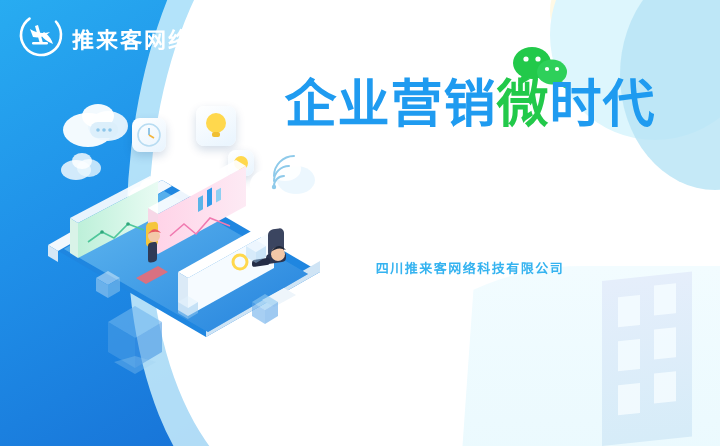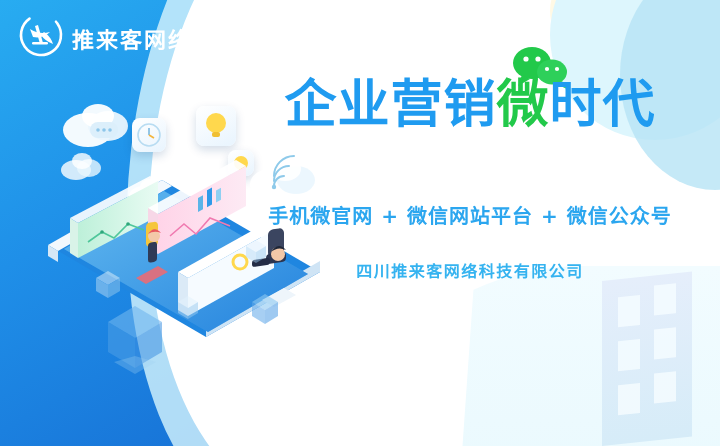--- a/index.html
+++ b/index.html
@@ -109,21 +109,21 @@
   .headline .hl-green{color:#22c94a;}
   .wechat-badge{position:absolute;left:268px;top:44px;width:64px;height:46px;}
   .subtitle{
     position:absolute;left:0;top:200px;width:460px;text-align:center;
     font-family:"DejaVu Sans","Liberation Sans",sans-serif;
     font-size:20px;font-weight:bold;color:#2ba6ef;letter-spacing:1px;white-space:nowrap;
   }
   .company{
     position:absolute;left:0;top:258px;width:460px;text-align:center;
     font-family:"DejaVu Sans","Liberation Sans",sans-serif;
-    font-size:16px;font-weight:bold;color:#35b3f0;letter-spacing:1.5px;white-space:nowrap;
+    font-size:13px;font-weight:bold;color:#35b3f0;letter-spacing:1.5px;white-space:nowrap;
   }
   .cloud-wifi{position:absolute;left:8px;top:150px;width:74px;height:56px;}
 </style>
 </head>
 <body>
 
 <div id="stage">
 
   <div class="layer bg-white"></div>
 
@@ -352,18 +352,17 @@
         <ellipse cx="37" cy="19" rx="16" ry="12" fill="#ffffff" opacity=".9"></ellipse>
         <g fill="none" stroke="#8ecaea" stroke-width="2" stroke-linecap="round">
           <path d="M26 36 a10 10 0 0 1 10 -10"></path>
           <path d="M26 31 a15 15 0 0 1 15 -15"></path>
           <path d="M26 26 a20 20 0 0 1 20 -20"></path>
         </g>
         <circle cx="26" cy="37" r="2.2" fill="#8ecaea"></circle>
       </svg>
     </div>
 
-    <div class="subtitle">手机微官网 + 微信网站平台 + 微信公众号</div>
 
     <div class="company">四川推来客网络科技有限公司</div>
 
   </div>
 </div>
 
 </body></html>

